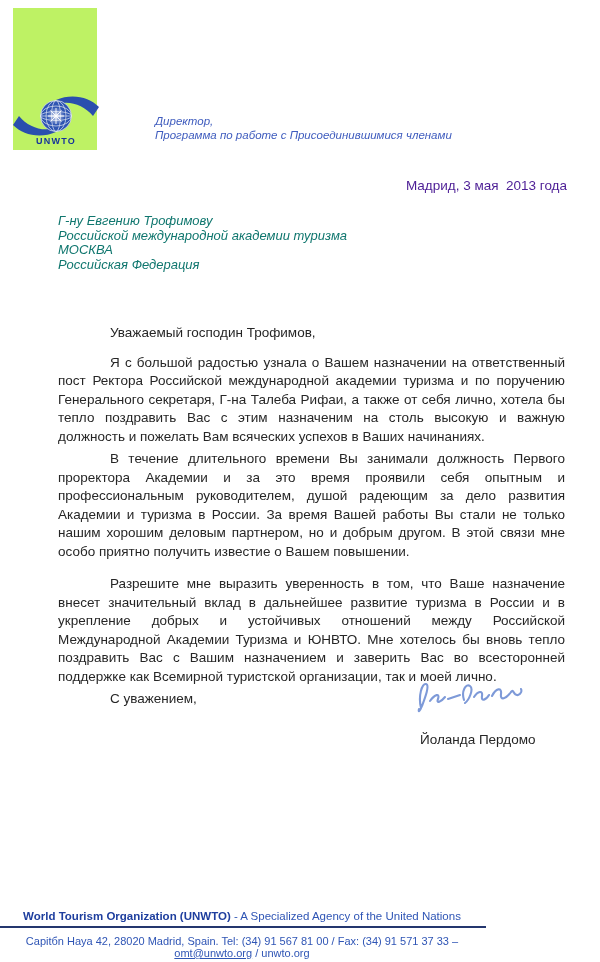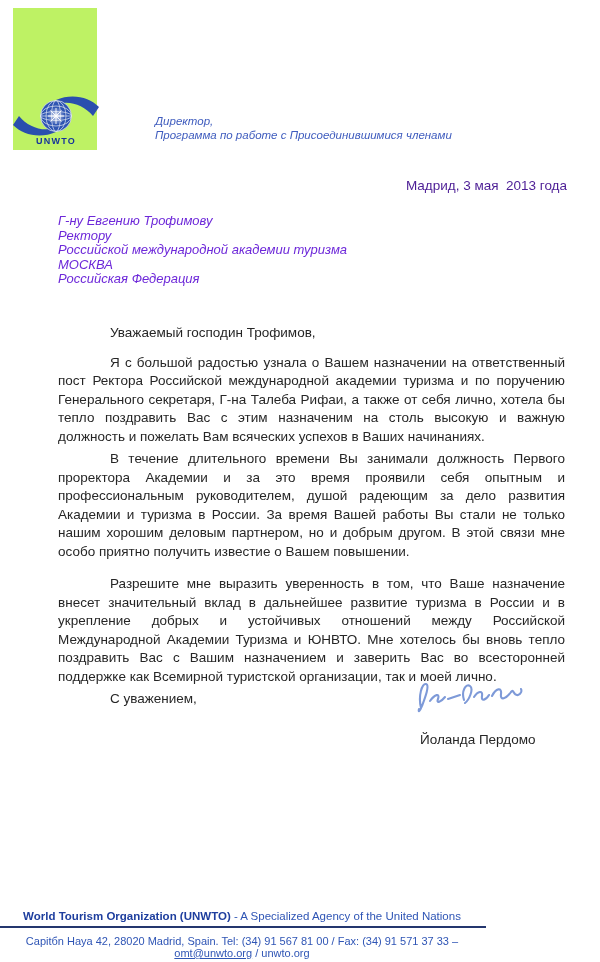--- a/index.html
+++ b/index.html
@@ -45,21 +45,21 @@
     color: #4c1d95;
   }
 
   
   .recipient {
     position: absolute;
     left: 58px; top: 214px;
     font-style: italic;
     font-size: 13px;
     line-height: 14.6px;
-    color: #6d28d9;
+    color: #0f766e;
   }
 
   
   .body-text {
     position: absolute;
     left: 58px; top: 324px;
     width: 507px;
     font-size: 13.5px;
     line-height: 18.5px;
     color: #262626;
@@ -156,21 +156,20 @@
 
   <div class="sender-title">
     <div>Директор,</div>
     <div>Программа по работе с Присоединившимися членами</div>
   </div>
 
   <div class="date">Мадрид, 3 мая  2013 года</div>
 
   <div class="recipient">
     <div>Г-ну Евгению Трофимову</div>
-    <div>Ректору</div>
     <div>Российской международной академии туризма</div>
     <div>МОСКВА</div>
     <div>Российская Федерация</div>
   </div>
 
   <div class="body-text">
     <p class="salutation">Уважаемый господин Трофимов,</p>
     <p class="para p1">Я с большой радостью узнала о Вашем назначении на ответственный пост Ректора Российской международной академии туризма и по поручению Генерального секретаря, Г-на Талеба Рифаи, а также от себя лично, хотела бы тепло поздравить Вас с этим назначеним на столь высокую и важную должность и пожелать Вам всяческих успехов в Ваших начинаниях.</p>
     <p class="para p2">В течение длительного времени Вы занимали должность Первого проректора Академии и за это время проявили себя опытным и профессиональным руководителем, душой радеющим за дело развития Академии и туризма в России. За время Вашей работы Вы стали не только нашим хорошим деловым партнером, но и добрым другом. В этой связи мне особо приятно получить известие о Вашем повышении.</p>
     <p class="para p3">Разрешите мне выразить уверенность в том, что Ваше назначение внесет значительный вклад в дальнейшее развитие туризма в России и в укрепление добрых и устойчивых отношений между Российской Международной Академии Туризма и ЮНВТО. Мне хотелось бы вновь тепло поздравить Вас с Вашим назначением и заверить Вас во всесторонней поддержке как Всемирной туристской организации, так и моей лично.</p>

